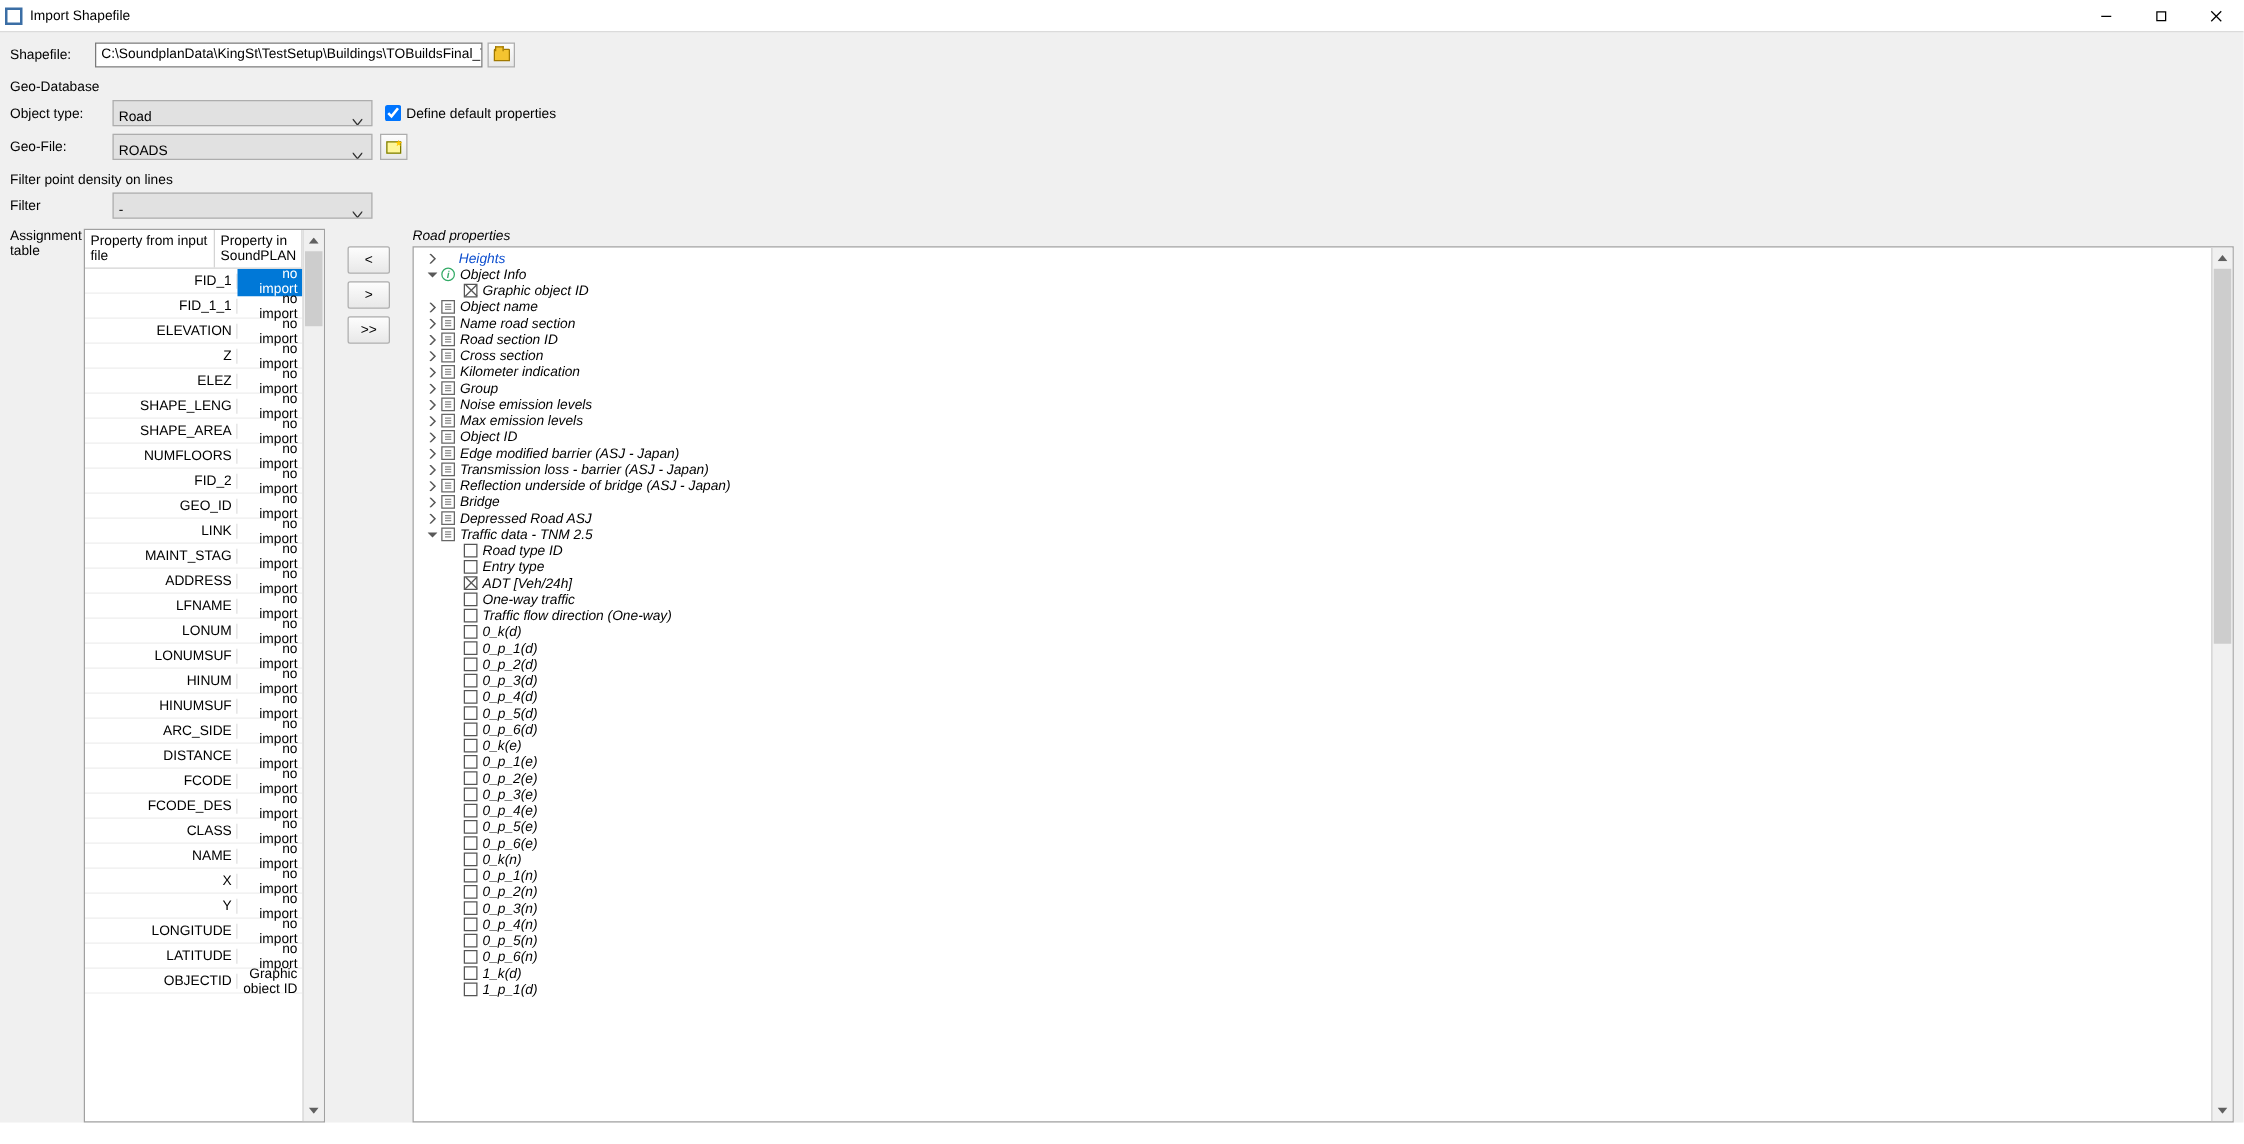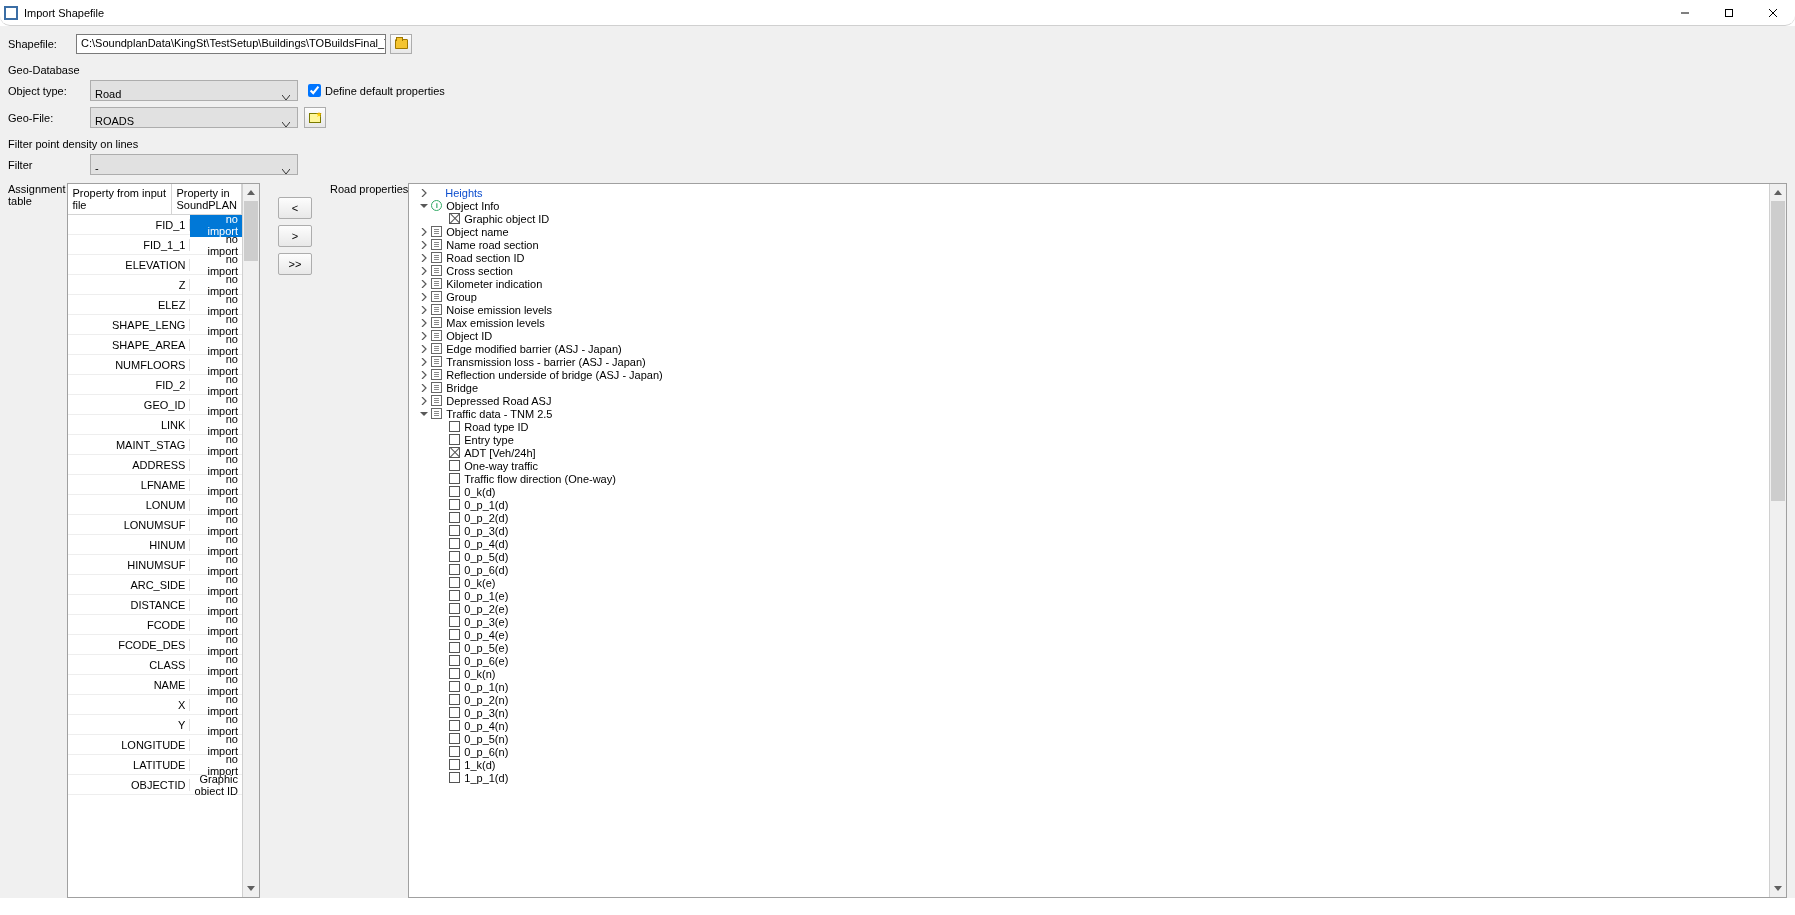--- a/index.html
+++ b/index.html
@@ -1,20 +1,20 @@
 <!DOCTYPE html>
 <html><head>
 <meta charset="utf-8">
 <style>
 * { box-sizing: border-box; font-family: "Segoe UI", Tahoma, sans-serif; font-size: 11px; }
 html, body { margin: 0; padding: 0; background: #fff; height: 100%; overflow: hidden; }
 
 .titlebar {
   height: 26px; background: #fff; display: flex; align-items: center;
-  border-bottom: 1px solid #d0d0d0; padding-left: 4px; border-radius: 10px;
+  border-bottom: 1px solid #d0d0d0; padding-left: 4px;
 }
 .titlebar .appicon {
   width: 14px; height: 14px; margin-right: 6px; background: #3b6ea5;
   display: inline-block; position: relative;
 }
 .titlebar .appicon::after {
   content: ""; position: absolute; inset: 2px; background: #fff;
 }
 .titlebar .title { flex: 1; color: #000; }
 .winbtns { display: flex; height: 100%; }
@@ -125,21 +125,21 @@
 
 .mid-btns { display: flex; flex-direction: column; gap: 6px; padding-top: 14px; }
 .mid-btn {
   width: 34px; height: 22px; border: 1px solid #adadad;
   background: linear-gradient(#fdfdfd,#e8e8e8);
   display: flex; align-items: center; justify-content: center;
   border-radius: 2px;
 }
 
 
-.tree-col { flex: 1; display: flex; flex-direction: row; position: relative; }
+.tree-col { flex: 1; display: flex; flex-direction: column; position: relative; font-style: italic; }
 .tree-wrap {
   border: 1px solid #a0a0a0; background: #fff; flex: 1;
   display: flex; overflow: hidden;
 }
 .tree-scroll { flex: 1; overflow: hidden; padding: 2px 0; }
 .tree-vscroll {
   width: 17px; background: #f0f0f0; border-left: 1px solid #d0d0d0;
   display: flex; flex-direction: column;
 }
 .tree-vscroll .sb-btn { height: 17px; display:flex;align-items:center;justify-content:center; }

